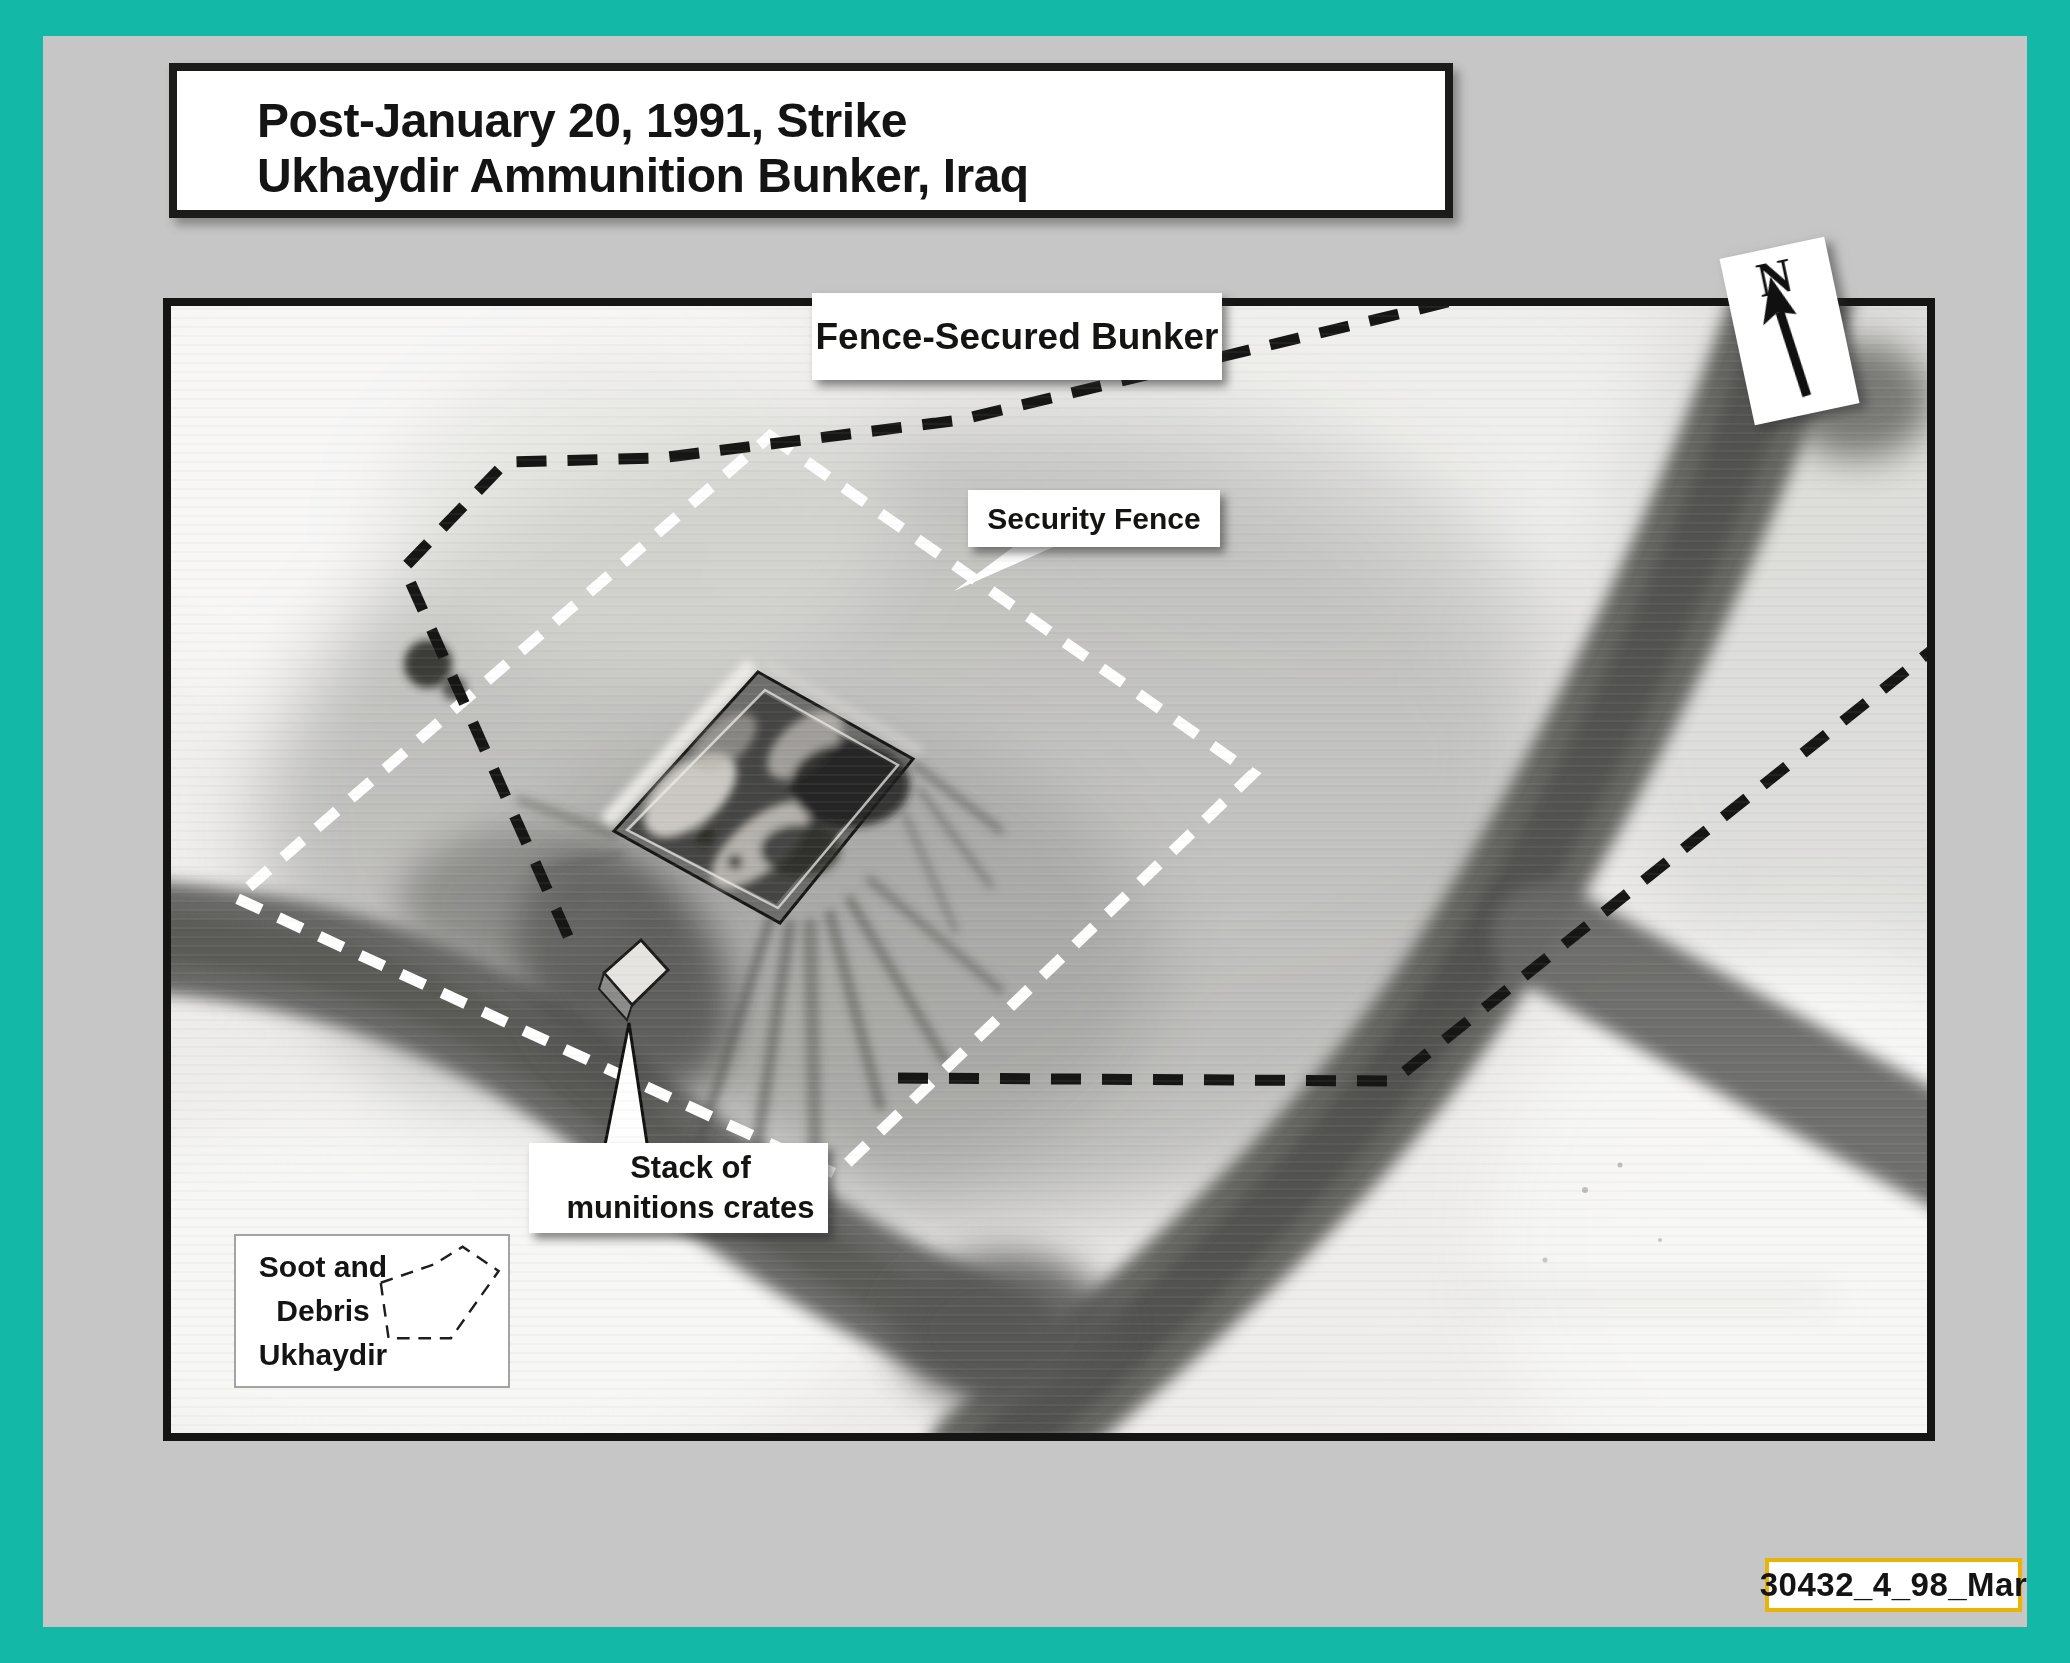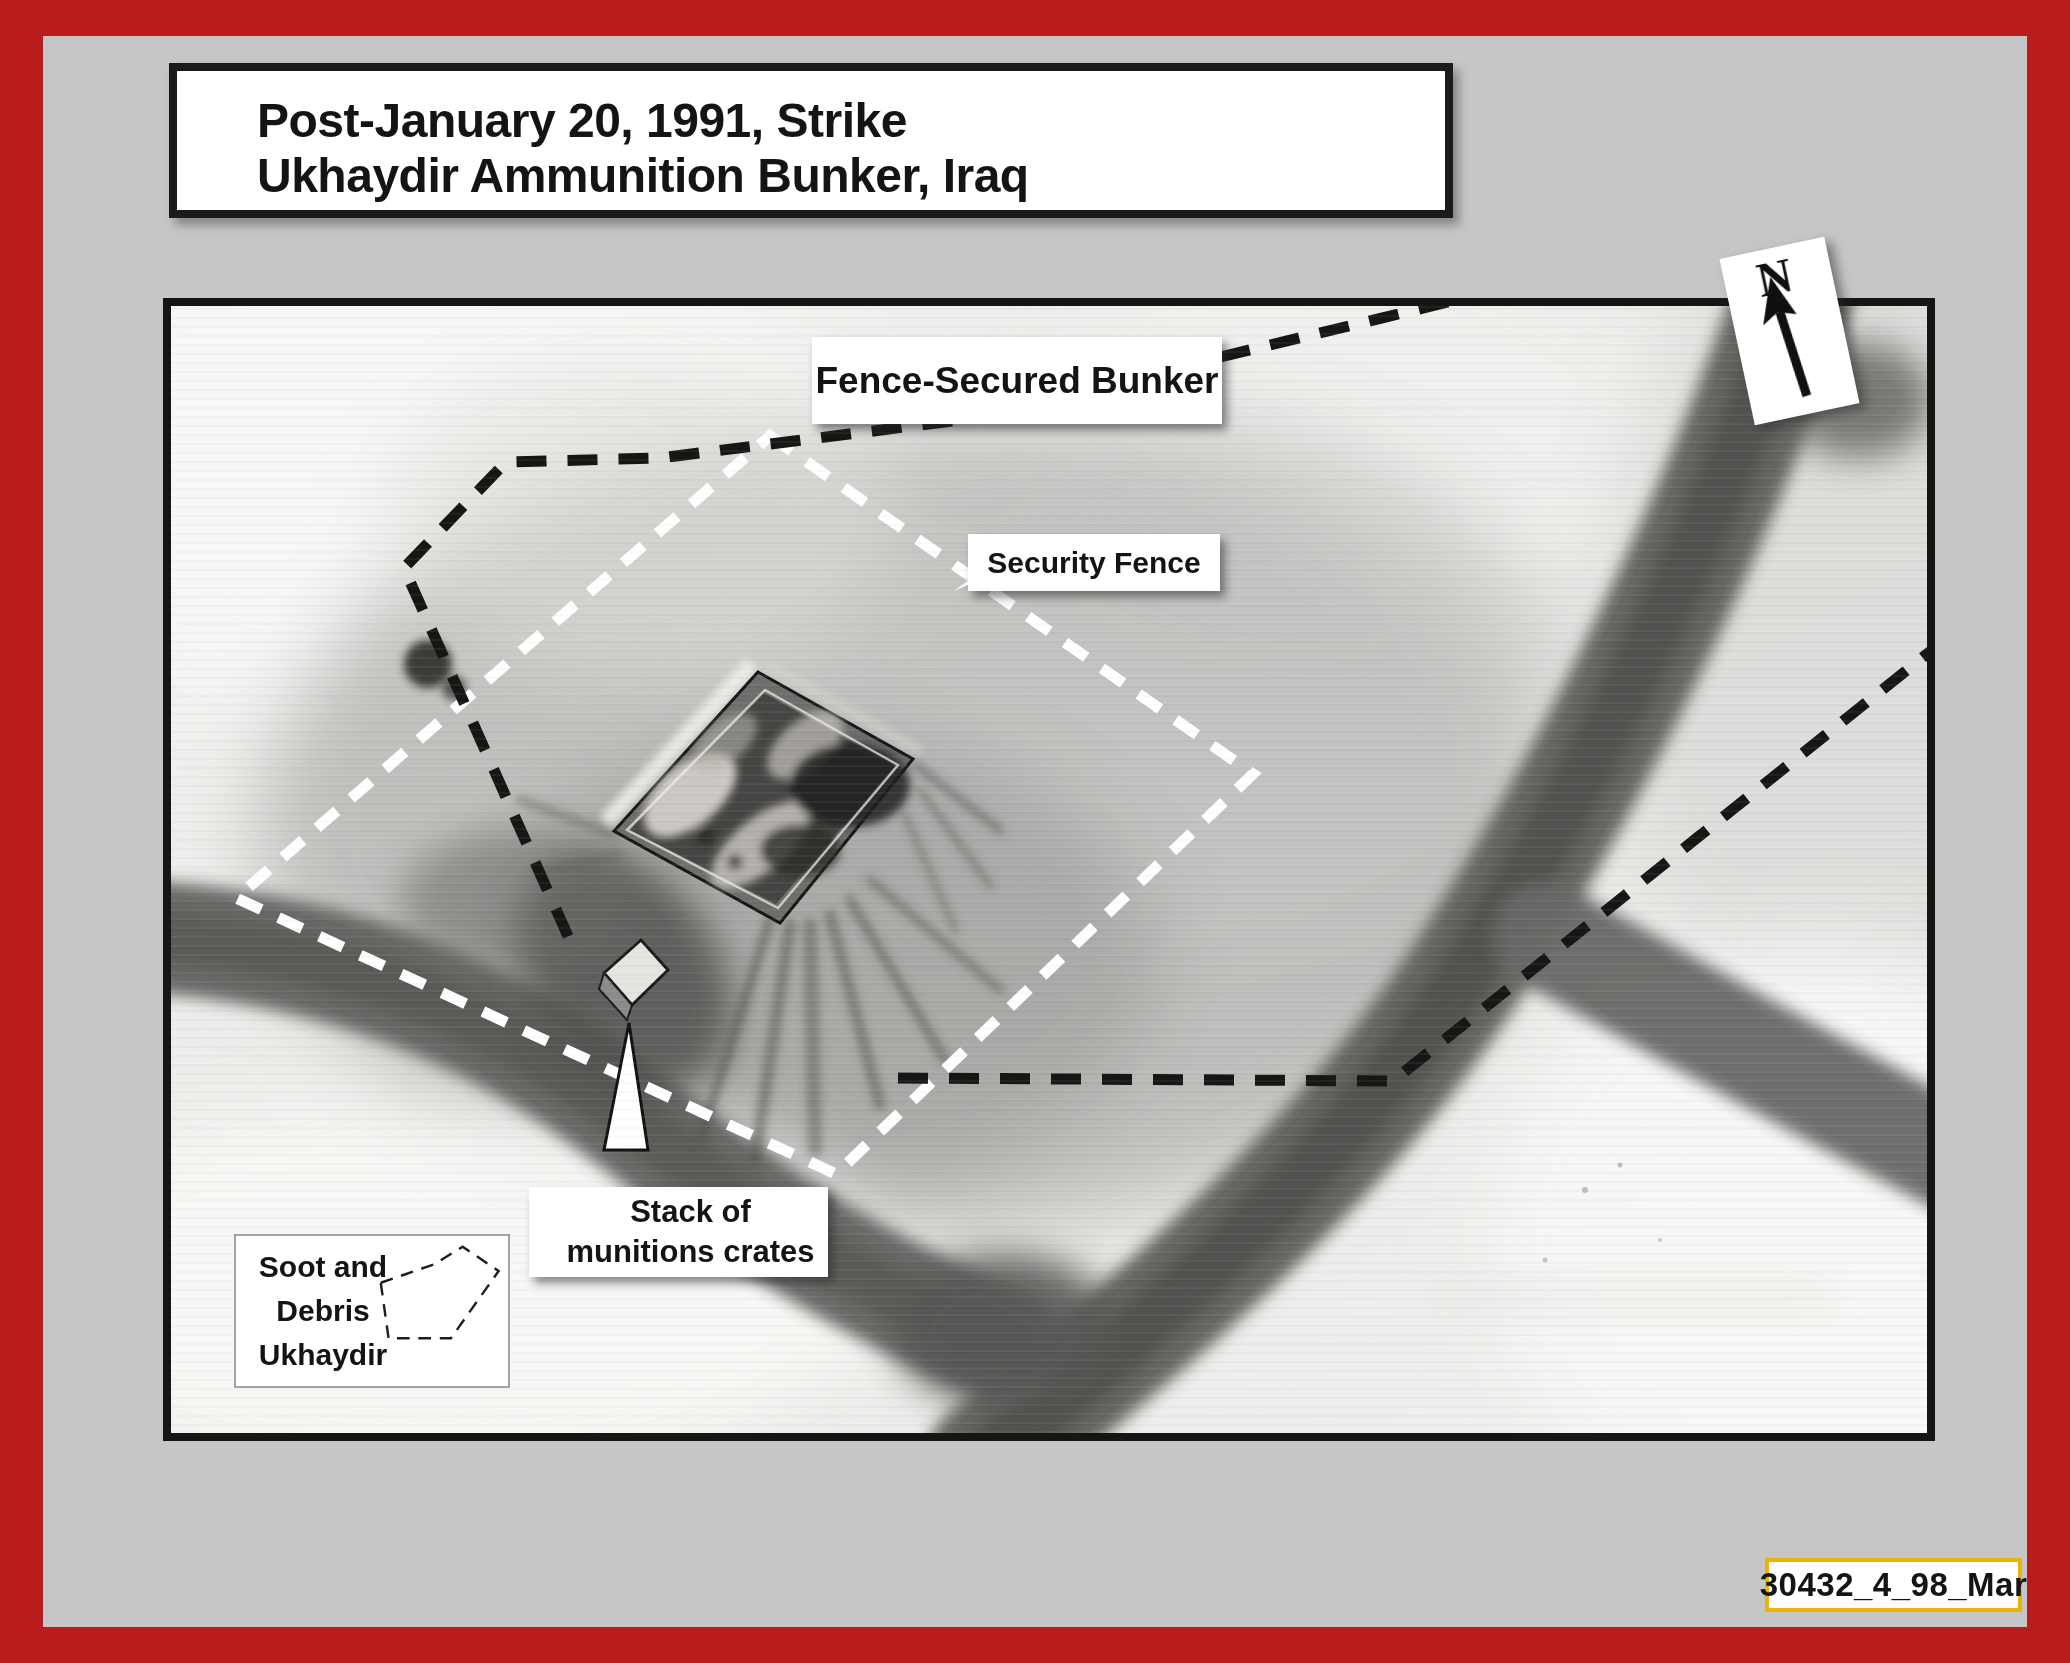--- a/index.html
+++ b/index.html
@@ -1,16 +1,16 @@
 <!DOCTYPE html>
 <html><head>
 <meta charset="utf-8">
 <style>
   html,body{margin:0;padding:0;background:#ffffff;}
-  #app{position:relative;width:2070px;height:1663px;background:#b91c1c;overflow:hidden;
+  #app{position:relative;width:2070px;height:1663px;background:#14b8a6;overflow:hidden;
        font-family:"Liberation Sans",sans-serif;color:#141414;}
   .panel{position:absolute;left:43px;top:36px;width:1984px;height:1591px;background:var(--panel,#c6c6c6);}
 
   
   .title-box{position:absolute;left:169px;top:63px;width:1284px;height:155px;
              background:#ffffff;border:8px solid #1b1b19;box-sizing:border-box;
              box-shadow:6px 7px 9px rgba(60,60,60,.45);z-index:40;}
   .title-text{position:absolute;left:80px;top:22px;font-size:48px;font-weight:bold;
               line-height:55px;letter-spacing:-.5px;white-space:nowrap;}
 
@@ -18,21 +18,21 @@
   .photo-frame{position:absolute;left:163px;top:298px;width:1772px;height:1143px;
                border:8px solid #151513;box-sizing:border-box;background:#edecea;z-index:10;}
   .photo-inner{position:absolute;inset:0;overflow:hidden;}
   .photo-inner svg{position:absolute;inset:0;width:100%;height:100%;display:block;}
   .scanlines{position:absolute;inset:0;z-index:5;pointer-events:none;
              background:repeating-linear-gradient(180deg,rgba(255,255,255,.05) 0 2px,rgba(0,0,0,.025) 2px 4px,transparent 4px 9px);}
 
   
   .anno{position:absolute;background:#ffffff;color:#141412;font-weight:bold;
         display:flex;flex-direction:column;align-items:center;justify-content:center;
-        text-align:center;box-shadow:5px 6px 9px rgba(40,40,40,.55);z-index:30;box-sizing:border-box;margin-top:44px;}
+        text-align:center;box-shadow:5px 6px 9px rgba(40,40,40,.55);z-index:30;box-sizing:border-box;}
   .anno-bunker{left:812px;top:293px;width:410px;height:87px;font-size:37px;}
   .anno-security{left:968px;top:490px;width:252px;height:57px;font-size:30px;}
   .anno-stack{left:529px;top:1143px;width:299px;height:90px;font-size:31px;line-height:40px;padding-left:24px;}
 
   
   .legend{position:absolute;left:234px;top:1234px;width:276px;height:154px;background:#ffffff;
           border:2px solid #a3a3a3;box-sizing:border-box;z-index:30;}
   .legend-text{position:absolute;left:6px;top:9px;width:162px;font-size:30px;font-weight:bold;
                line-height:44px;text-align:center;}
   .legend svg{position:absolute;inset:0;width:100%;height:100%;}

